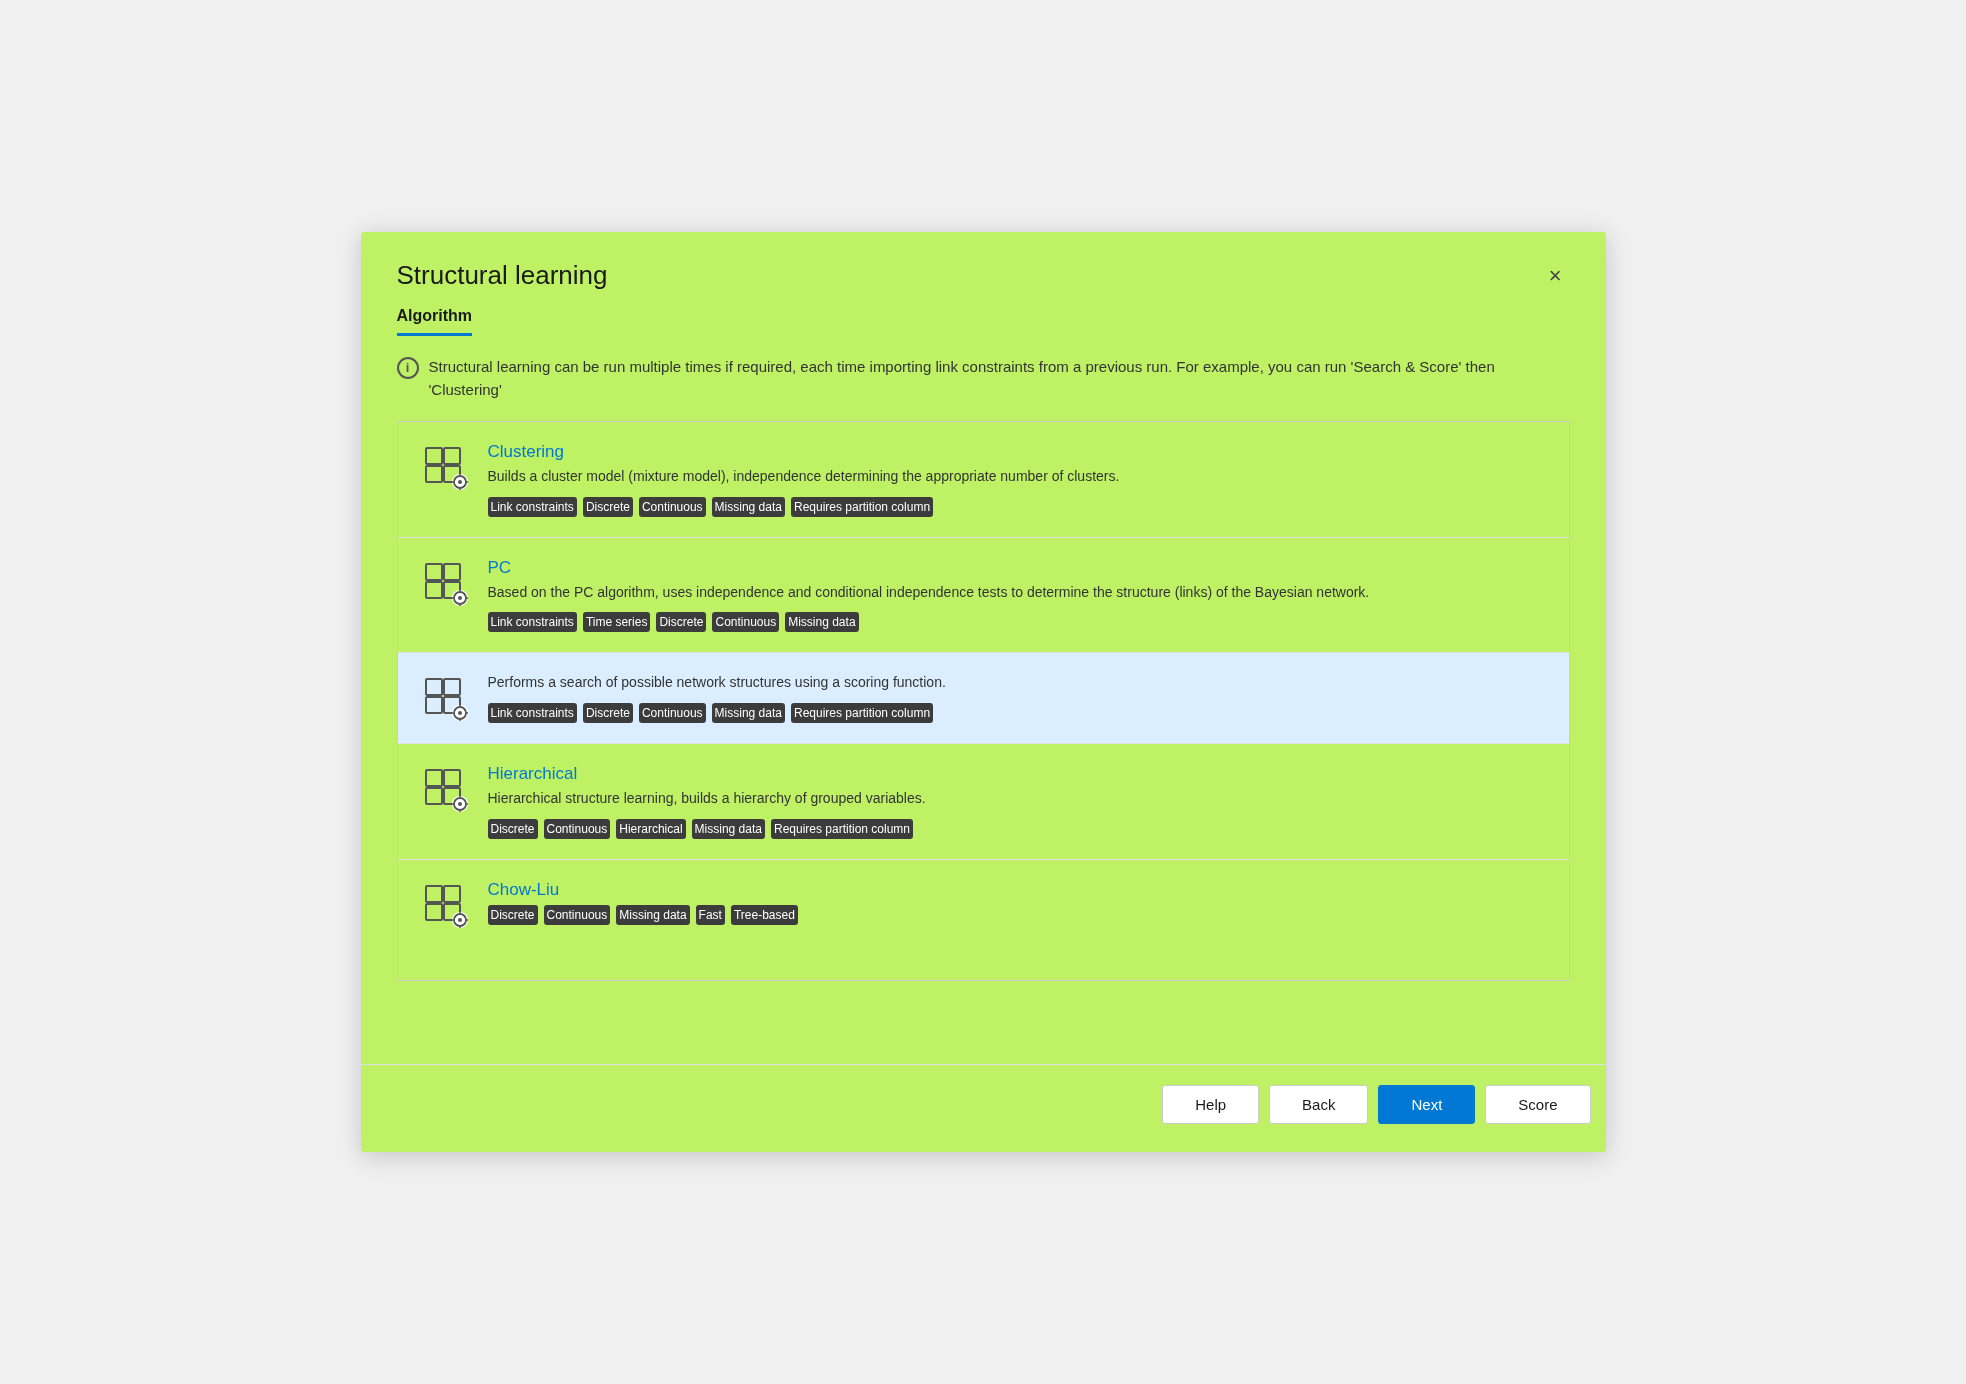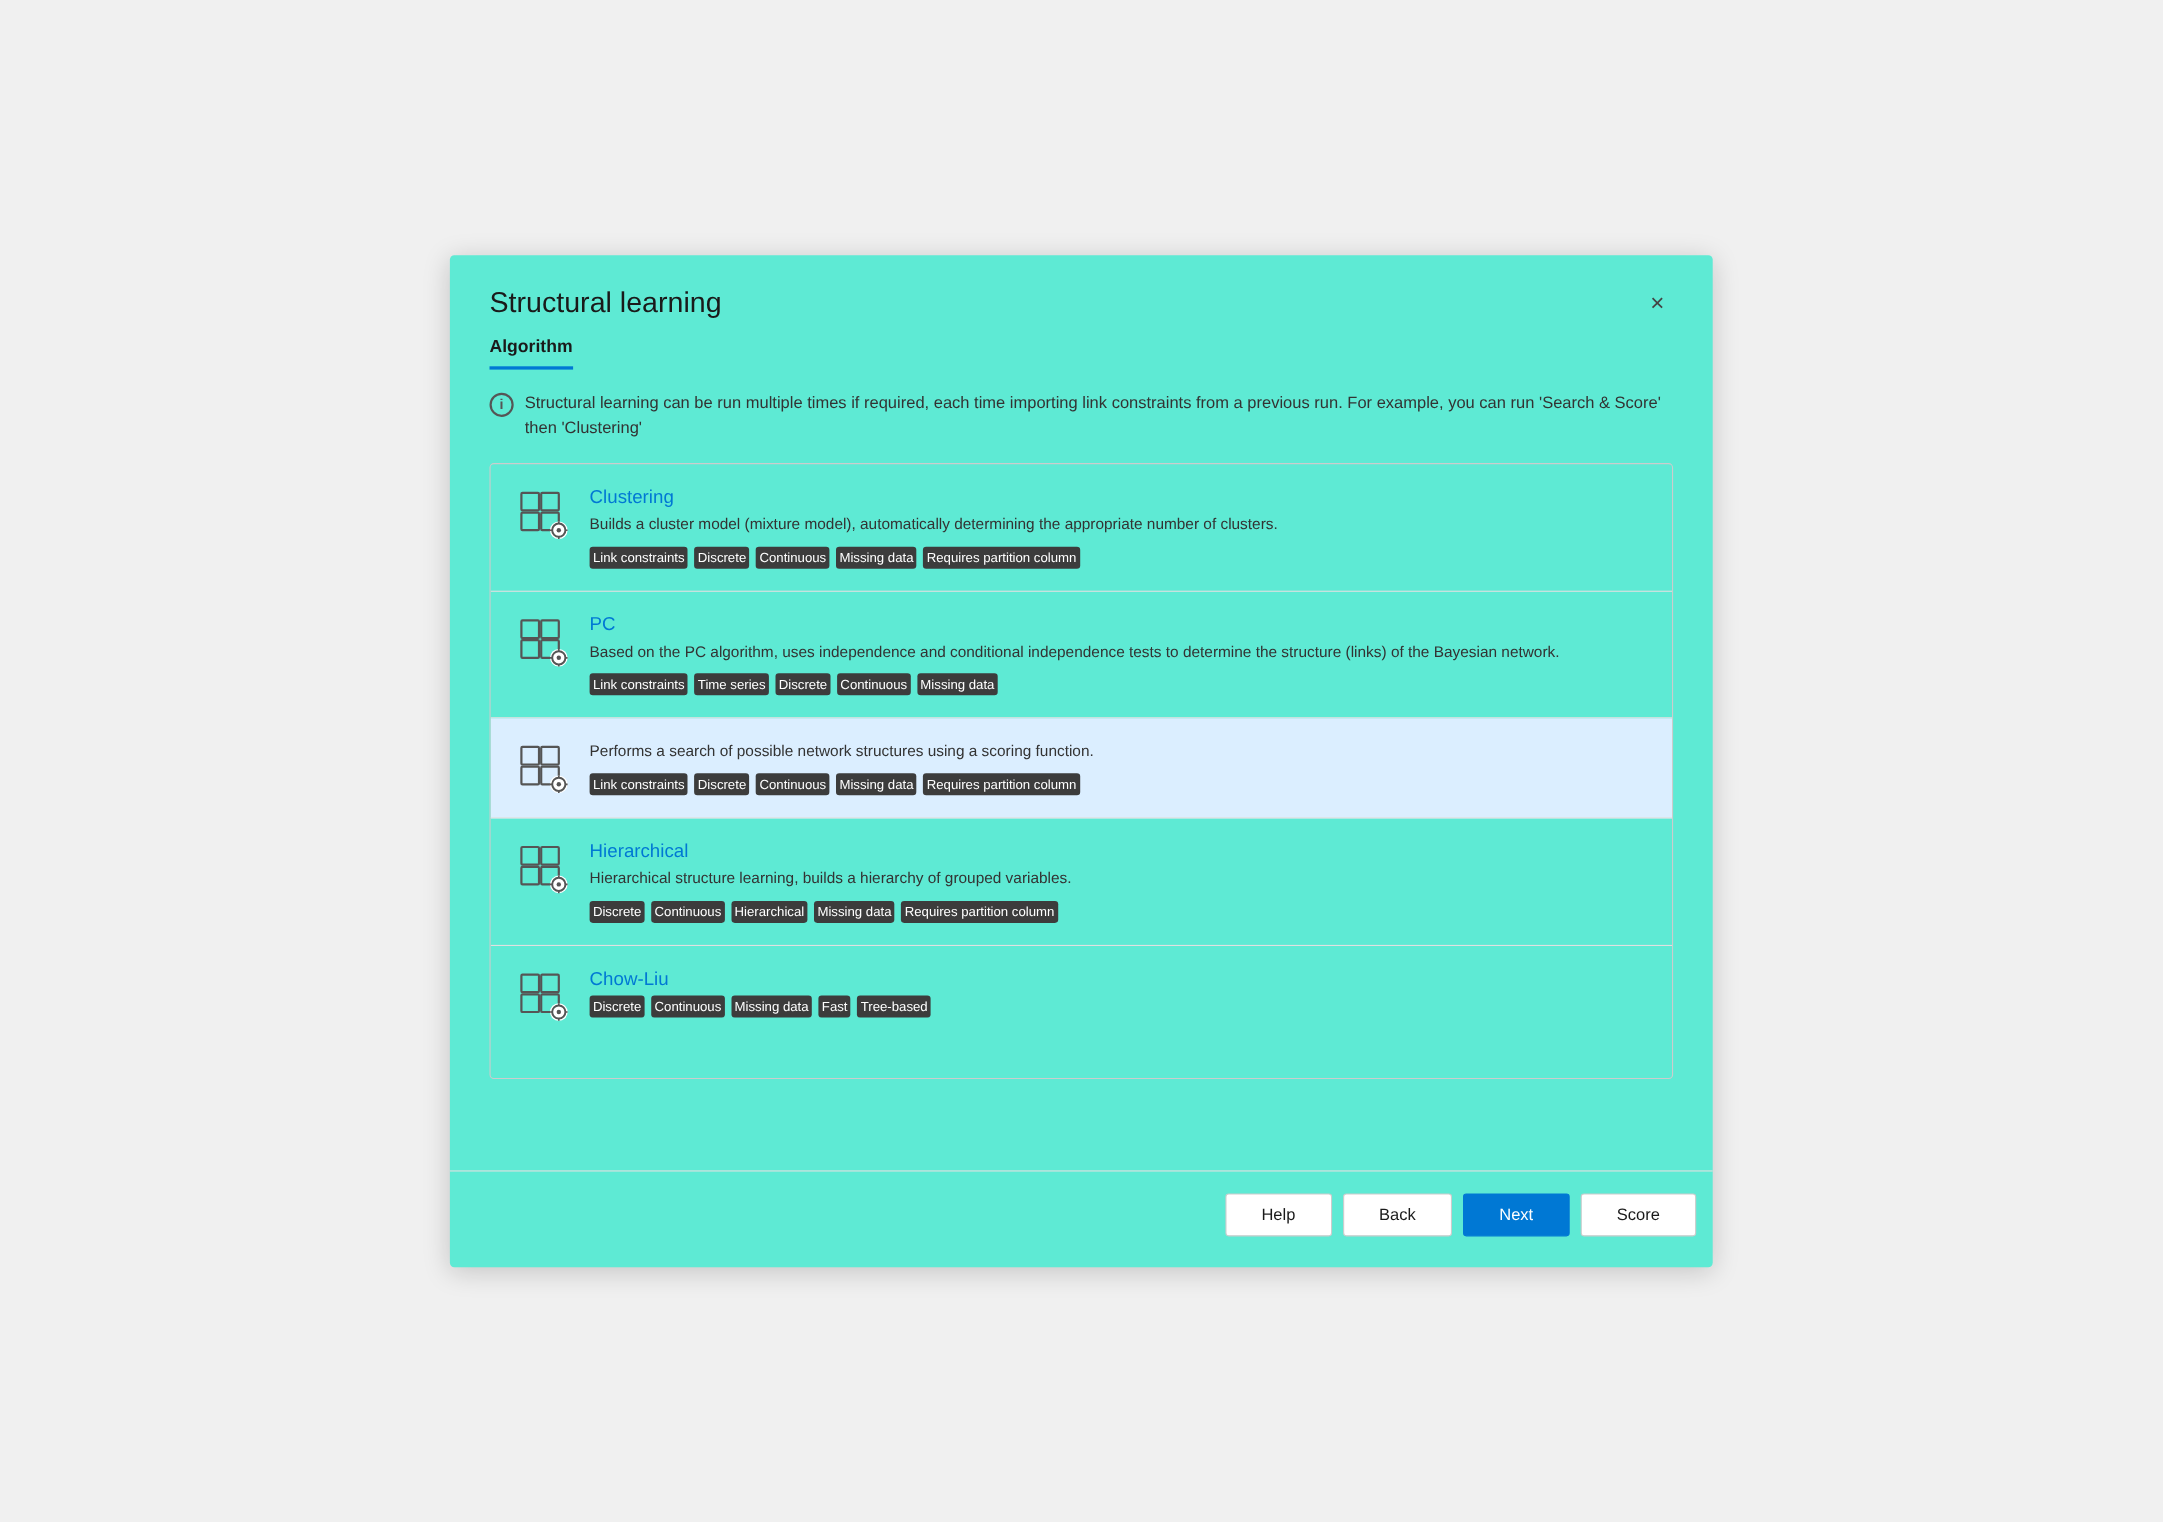--- a/index.html
+++ b/index.html
@@ -5,22 +5,22 @@
     * { box-sizing: border-box; margin: 0; padding: 0; }
     body {
       font-family: -apple-system, BlinkMacSystemFont, 'Segoe UI', sans-serif;
       background: #f0f0f0;
       display: flex;
       justify-content: center;
       align-items: center;
       min-height: 100vh;
     }
     .dialog {
-      background: #5eead4;
-      width: 1148px;
+      background: #bef264;
+      width: 1245px;
       min-height: 920px;
       border-radius: 4px;
       box-shadow: 0 4px 24px rgba(0,0,0,0.18);
       display: flex;
       flex-direction: column;
       position: relative;
     }
     .dialog-header {
       display: flex;
       justify-content: space-between;
@@ -194,21 +194,21 @@
       <circle cx="38" cy="38" r="8" fill="#fff" stroke="none"></circle>
       <circle cx="38" cy="38" r="6" fill="none" stroke="#555" stroke-width="1.8"></circle>
       <circle cx="38" cy="38" r="2" fill="#555"></circle>
       <line x1="38" y1="30" x2="38" y2="32" stroke="#555" stroke-width="1.5"></line>
       <line x1="38" y1="44" x2="38" y2="46" stroke="#555" stroke-width="1.5"></line>
       <line x1="30" y1="38" x2="32" y2="38" stroke="#555" stroke-width="1.5"></line>
       <line x1="44" y1="38" x2="46" y2="38" stroke="#555" stroke-width="1.5"></line>
     </svg></div>
           <div class="algo-content">
             <div class="algo-name">Clustering</div>
-            <div class="algo-desc">Builds a cluster model (mixture model), automatically determining the appropriate number of clusters.</div>
+            <div class="algo-desc">Builds a cluster model (mixture model), independence determining the appropriate number of clusters.</div>
             <div class="tags">
               <span class="tag">Link constraints</span>
               <span class="tag">Discrete</span>
               <span class="tag">Continuous</span>
               <span class="tag">Missing data</span>
               <span class="tag">Requires partition column</span>
             </div>
           </div>
         </div>
         <div class="algorithm-item">

